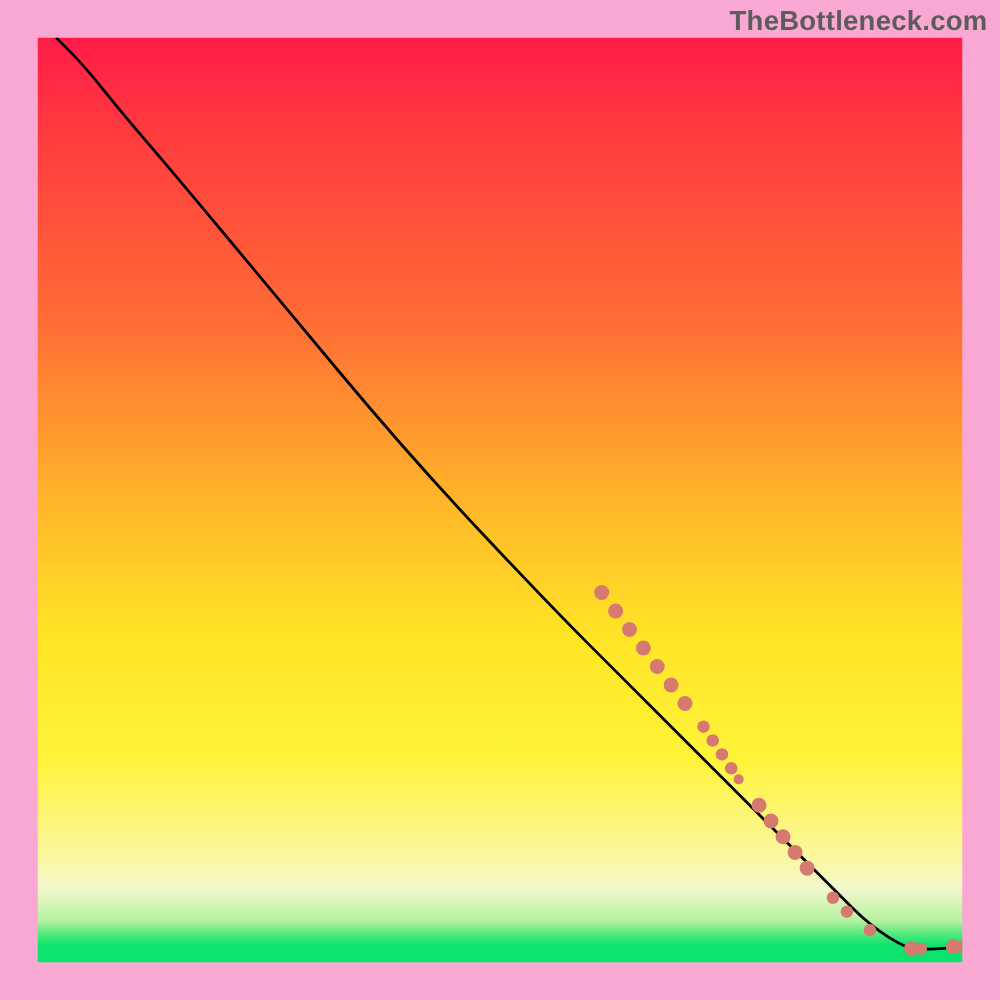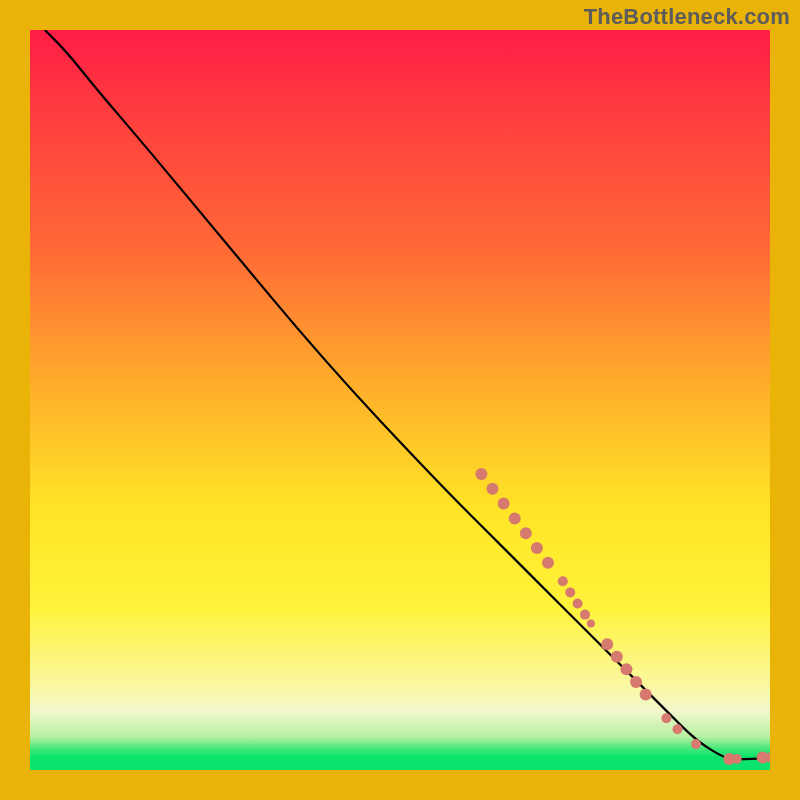--- a/index.html
+++ b/index.html
@@ -7,21 +7,21 @@
     padding: 0;
     width: 800px;
     height: 800px;
     overflow: hidden;
     font-family: Arial, Helvetica, sans-serif;
   }
   .frame {
     position: relative;
     width: 800px;
     height: 800px;
-    background: #eab308;
+    background: #f9a8d4;
   }
   .watermark {
     position: absolute;
     top: 4px;
     right: 10px;
     color: #5c5c5c;
     font-size: 22px;
     font-weight: 600;
     letter-spacing: 0.2px;
     user-select: none;

